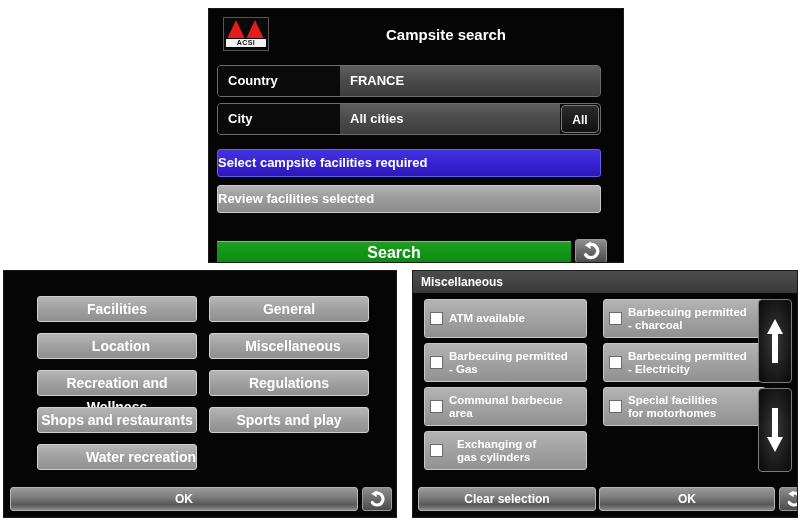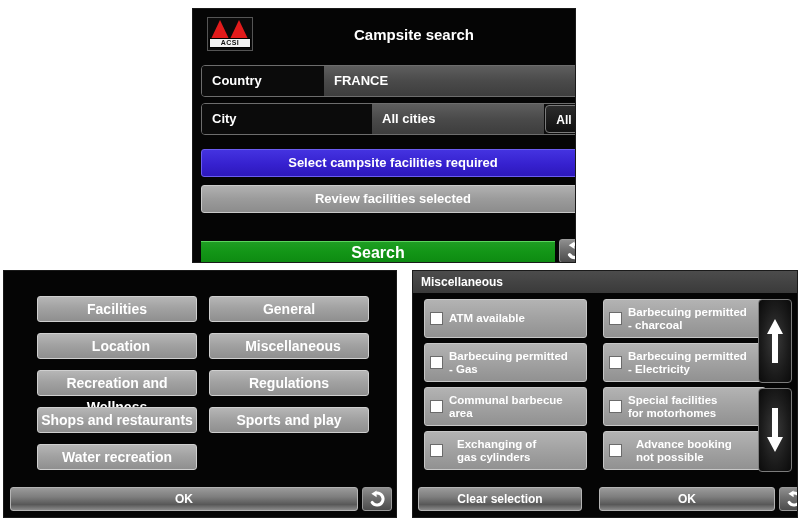--- a/index.html
+++ b/index.html
@@ -19,23 +19,23 @@
   .device {
     position: absolute;
     background: #050505;
     box-sizing: border-box;
     border: 1px solid #1a1a1a;
     overflow: hidden;
   }
 
   
   #panel-search {
-    left: 192px;
+    left: 208px;
     top: 8px;
-    width: 384px;
+    width: 416px;
     height: 255px;
   }
   .search-header {
     position: absolute;
     left: 0; top: 0;
     width: 100%;
     height: 52px;
   }
   .acsi-logo {
     position: absolute;
@@ -116,21 +116,21 @@
     left: 122px; top: 0;
     right: 0; height: 100%;
     line-height: 30px;
     padding-left: 10px;
     box-sizing: border-box;
     color: #ffffff;
     font-size: 13px;
     font-weight: bold;
     background: linear-gradient(to bottom, #5e5e5e 0%, #4a4a4a 50%, #3d3d3d 100%);
   }
-  #row-city .field-value { right: 40px; margin-left: 48px; }
+  #row-city .field-value { right: 40px; }
   .all-btn {
     position: absolute;
     right: 1px; top: 1px;
     width: 38px; height: 28px;
     line-height: 28px;
     text-align: center;
     color: #ffffff;
     font-size: 12px;
     font-weight: bold;
     background: linear-gradient(to bottom, #2b2b2b, #111);
@@ -138,21 +138,21 @@
     border-radius: 4px;
     box-sizing: border-box;
   }
 
   .wide-btn {
     position: absolute;
     left: 8px;
     width: 384px;
     height: 28px;
     line-height: 26px;
-    text-align: center;
+    text-align: left;
     font-size: 13px;
     font-weight: bold;
     color: #ffffff;
     border-radius: 3px;
     box-sizing: border-box;
     border: 1px solid rgba(255,255,255,0.25);
   }
   #btn-select-facilities {
     top: 140px;
     background: linear-gradient(to bottom, #4433e0 0%, #3621cf 55%, #2d18bb 100%);
@@ -219,21 +219,21 @@
     border: 1px solid #cfcfcf;
     border-radius: 3px;
     box-sizing: border-box;
   }
   .cat-col-l { left: 33px; }
   .cat-col-r { left: 205px; }
   .cat-r0 { top: 25px; }
   .cat-r1 { top: 62px; padding-left: 8px; }
   .cat-r2 { top: 99px; }
   .cat-r3 { top: 136px; }
-  .cat-r4 { top: 173px; }
+  .cat-r4 { top: 173px; text-align: right; }
 
   .bottom-bar-btn {
     position: absolute;
     height: 24px;
     line-height: 22px;
     text-align: center;
     font-size: 12px;
     font-weight: bold;
     color: #ffffff;
     background: linear-gradient(to bottom, #9a9a9a 0%, #7e7e7e 40%, #585858 75%, #8a8a8a 100%);
@@ -318,21 +318,21 @@
     border: 1px solid #7c7c7c;
     border-radius: 4px;
     box-sizing: border-box;
     display: flex;
     align-items: center;
     justify-content: center;
   }
   #scroll-up   { top: 28px; }
   #scroll-down { top: 117px; }
 
-  #clear-selection { left: 5px;   bottom: 6px; width: 164px; }
+  #clear-selection { left: 5px;   bottom: 6px; width: 178px; }
   #ok-misc         { left: 186px; bottom: 6px; width: 176px; }
   #back-misc       { left: 366px; bottom: 6px; width: 30px; height: 24px; }
 </style>
 </head>
 <body>
 
 <div class="device" id="panel-search">
 
   <div class="search-header">
     <div class="acsi-logo">
@@ -422,25 +422,20 @@
     <span class="chk-box"></span>
     <span class="chk-label">Special facilities
 for motorhomes</span>
   </div>
 
   <div class="chk-item chk-col-l chk-r3">
     <span class="chk-box"></span>
     <span class="chk-label">Exchanging of
 gas cylinders</span>
   </div>
-  <div class="chk-item chk-col-r chk-r3">
-    <span class="chk-box"></span>
-    <span class="chk-label">Advance booking
-not possible</span>
-  </div>
 
   <div class="scroll-btn" id="scroll-up">
     <svg width="22" height="52" viewBox="0 0 22 52" aria-hidden="true">
       <path d="M11 4 L19 19 L14 19 L14 48 L8 48 L8 19 L3 19 Z" fill="#ffffff"></path>
     </svg>
   </div>
   <div class="scroll-btn" id="scroll-down">
     <svg width="22" height="52" viewBox="0 0 22 52" aria-hidden="true">
       <path d="M11 48 L19 33 L14 33 L14 4 L8 4 L8 33 L3 33 Z" fill="#ffffff"></path>
     </svg>

